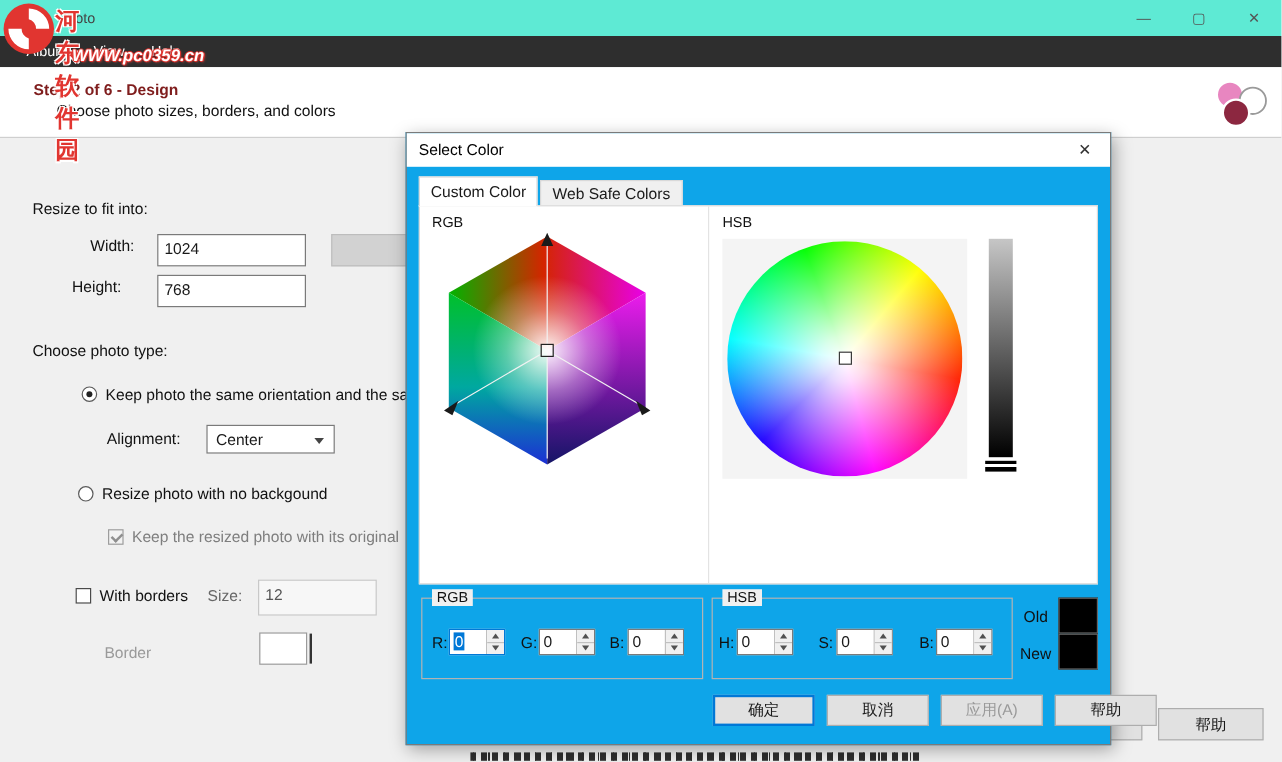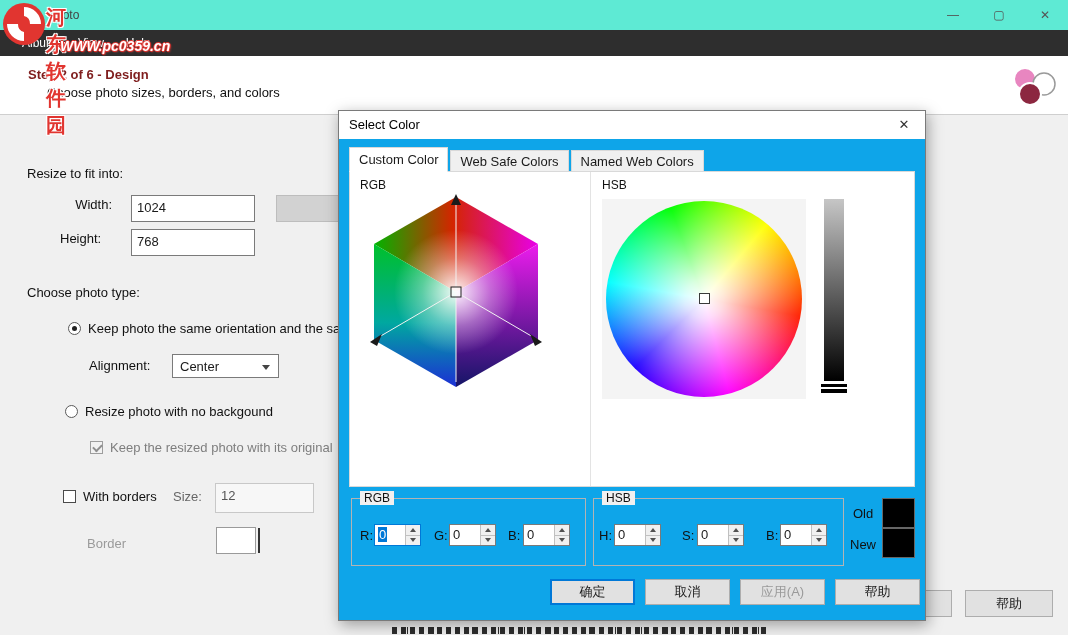--- a/index.html
+++ b/index.html
@@ -79,21 +79,21 @@
   .spin.focused{border-color:#0078d7;}
   .spin .val{flex:1;font-size:13px;padding:2px 0 0 3px;overflow:hidden;}
   .spin .val .selhl{background:#0078d7;color:#fff;padding:0 1px;}
   .spin .btns{width:14px;display:flex;flex-direction:column;border-left:1px solid #c0c0c0;}
   .spin .sb{flex:1;background:#f0f0f0;display:flex;align-items:center;justify-content:center;}
   .spin .sb + .sb{border-top:1px solid #c0c0c0;}
   .tri-up{width:0;height:0;border-left:3px solid transparent;border-right:3px solid transparent;border-bottom:4px solid #505050;}
   .tri-down{width:0;height:0;border-left:3px solid transparent;border-right:3px solid transparent;border-top:4px solid #505050;}
   .cswatch{position:absolute;width:33px;height:30px;background:#000;border:1px solid #666;box-sizing:border-box;}
   .dbtn{position:absolute;top:468px;width:85px;height:26px;background:#e1e1e1;border:1px solid #adadad;
-    box-sizing:border-box;font-size:13px;text-align:center;line-height:24px;}
+    box-sizing:border-box;font-size:13px;text-align:center;line-height:24px;margin-left:44px;}
   .dbtn.default{border:2px solid #0078d7;line-height:22px;}
   .dbtn.disabled{color:#9a9a9a;}
 </style>
 </head>
 <body>
 
 <div class="titlebar">
   <span class="wtitle">Photo</span>
   <div class="winbtns">
     <span class="wbtn">—</span>
@@ -170,21 +170,20 @@
 
 <div class="dialog">
   <div class="dlg-titlebar">
     <span class="dlg-title">Select Color</span>
     <span class="dlg-close">✕</span>
   </div>
 
   <div class="tabs">
     <div class="tab active">Custom Color</div>
     <div class="tab">Web Safe Colors</div>
-    <div class="tab">Named Web Colors</div>
   </div>
 
   <div class="panel">
     <div class="panel-divider"></div>
 
     <div class="sec-label" style="left:10px;top:6px">RGB</div>
 
     <svg class="abs" style="left:16px;top:22px" width="180" height="196" viewBox="0 0 180 196">
       <defs>
         <linearGradient id="cubeTop" x1="0" y1="0" x2="1" y2="0">

